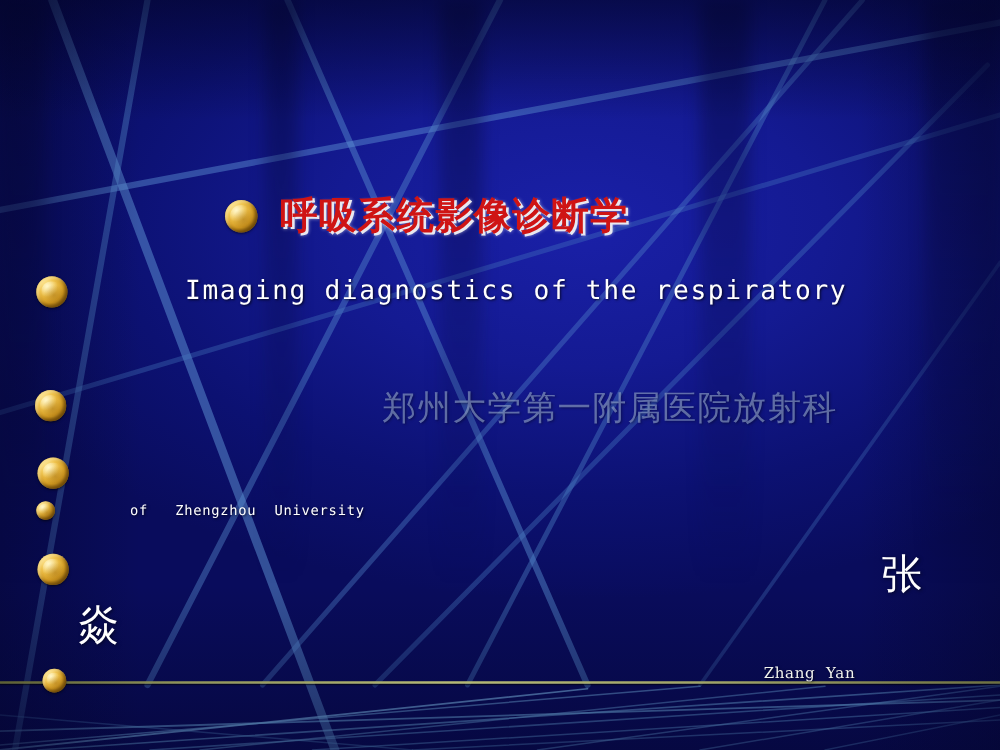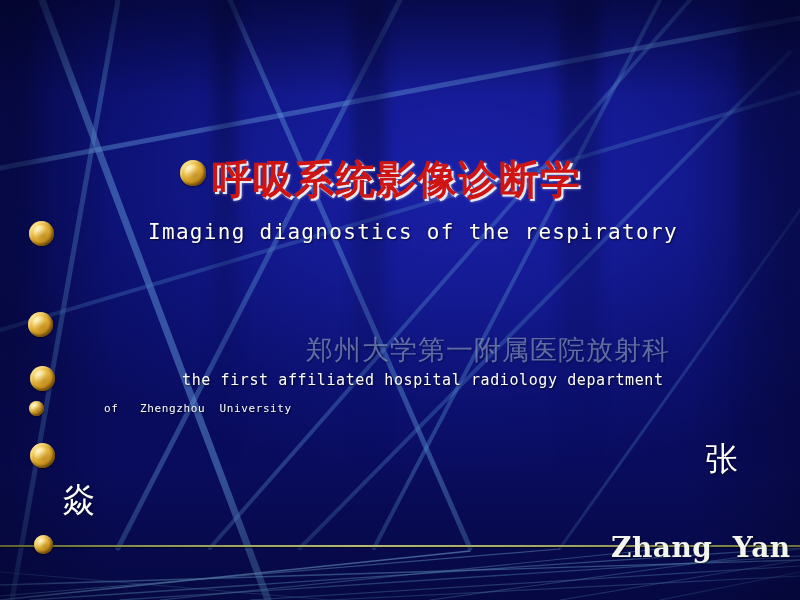--- a/index.html
+++ b/index.html
@@ -74,24 +74,24 @@
     background:
       radial-gradient(circle at 60% 65%, rgba(160,110,20,0.45) 0%, rgba(0,0,0,0) 55%),
       radial-gradient(circle at 28% 24%, rgba(255,250,215,0.75) 0%, rgba(0,0,0,0) 48%);
     pointer-events: none;
   }
 
   
   .txt { position: absolute; white-space: pre; }
 
   #title-text {
-    left: 212px;
+    left: 224px;
     top: 152px;
     font-family: "DejaVu Sans", sans-serif;
-    font-size: 40px;
+    font-size: 30px;
     font-weight: 700;
     letter-spacing: 1px;
     color: #cf1414;
     text-shadow:
       2px 2px 0 #e8e8f0,
       2px 2px 3px rgba(255,255,255,0.55);
   }
 
   .eng {
     font-family: "DejaVu Sans Mono", "Liberation Mono", monospace;
@@ -113,21 +113,20 @@
 
   #affiliation-cn {
     left: 306px;
     top: 308px;
     font-family: "DejaVu Sans", sans-serif;
     font-size: 27px;
     font-weight: 400;
     letter-spacing: 1px;
     color: rgba(150,170,205,0.60);
     text-shadow: 1px 1px 2px rgba(0,0,0,0.35);
-    margin-top: 24px;
   }
 
   #affiliation-en1 {
     left: 182px;
     top: 371px;
     font-size: 15px;
     letter-spacing: 0.6px;
   }
   #affiliation-en2 {
     left: 104px;
@@ -143,22 +142,22 @@
     color: #ffffff;
     text-shadow: 1px 1px 3px rgba(0,0,0,0.55);
   }
   #author-cn-surname { left: 705px; top: 437px; }
   #author-cn-given   { left: 62px;  top: 478px; }
 
   #author-en {
     left: 611px;
     top: 531px;
     font-family: "DejaVu Serif", "Liberation Serif", serif;
-    font-size: 28px;
-    font-weight: 700;
+    font-size: 12px;
+    font-weight: 400;
     letter-spacing: 0.5px;
     color: #f2f4ee;
     text-shadow: 1px 1px 2px rgba(0,0,0,0.6);
   }
 </style>
 </head>
 <body>
 
 <div id="slide">
 
@@ -211,21 +210,20 @@
       <div class="bullet" style="left: 34px; top: 535px; width: 19px; height: 19px;"></div>
     </div>
 
   <div class="txt" id="title-text">呼吸系统影像诊断学</div>
 
   <div class="txt eng" id="subtitle-line1">Imaging diagnostics of the respiratory</div>
 
 
   <div class="txt" id="affiliation-cn">郑州大学第一附属医院放射科</div>
 
-  <div class="txt eng" id="affiliation-en1">the first affiliated hospital radiology department</div>
 
   <div class="txt eng" id="affiliation-en2">of   Zhengzhou  University</div>
 
   <div class="txt author-cn" id="author-cn-surname">张</div>
 
   <div class="txt author-cn" id="author-cn-given">焱</div>
 
   <div class="txt" id="author-en">Zhang  Yan</div>
 
 </div>

